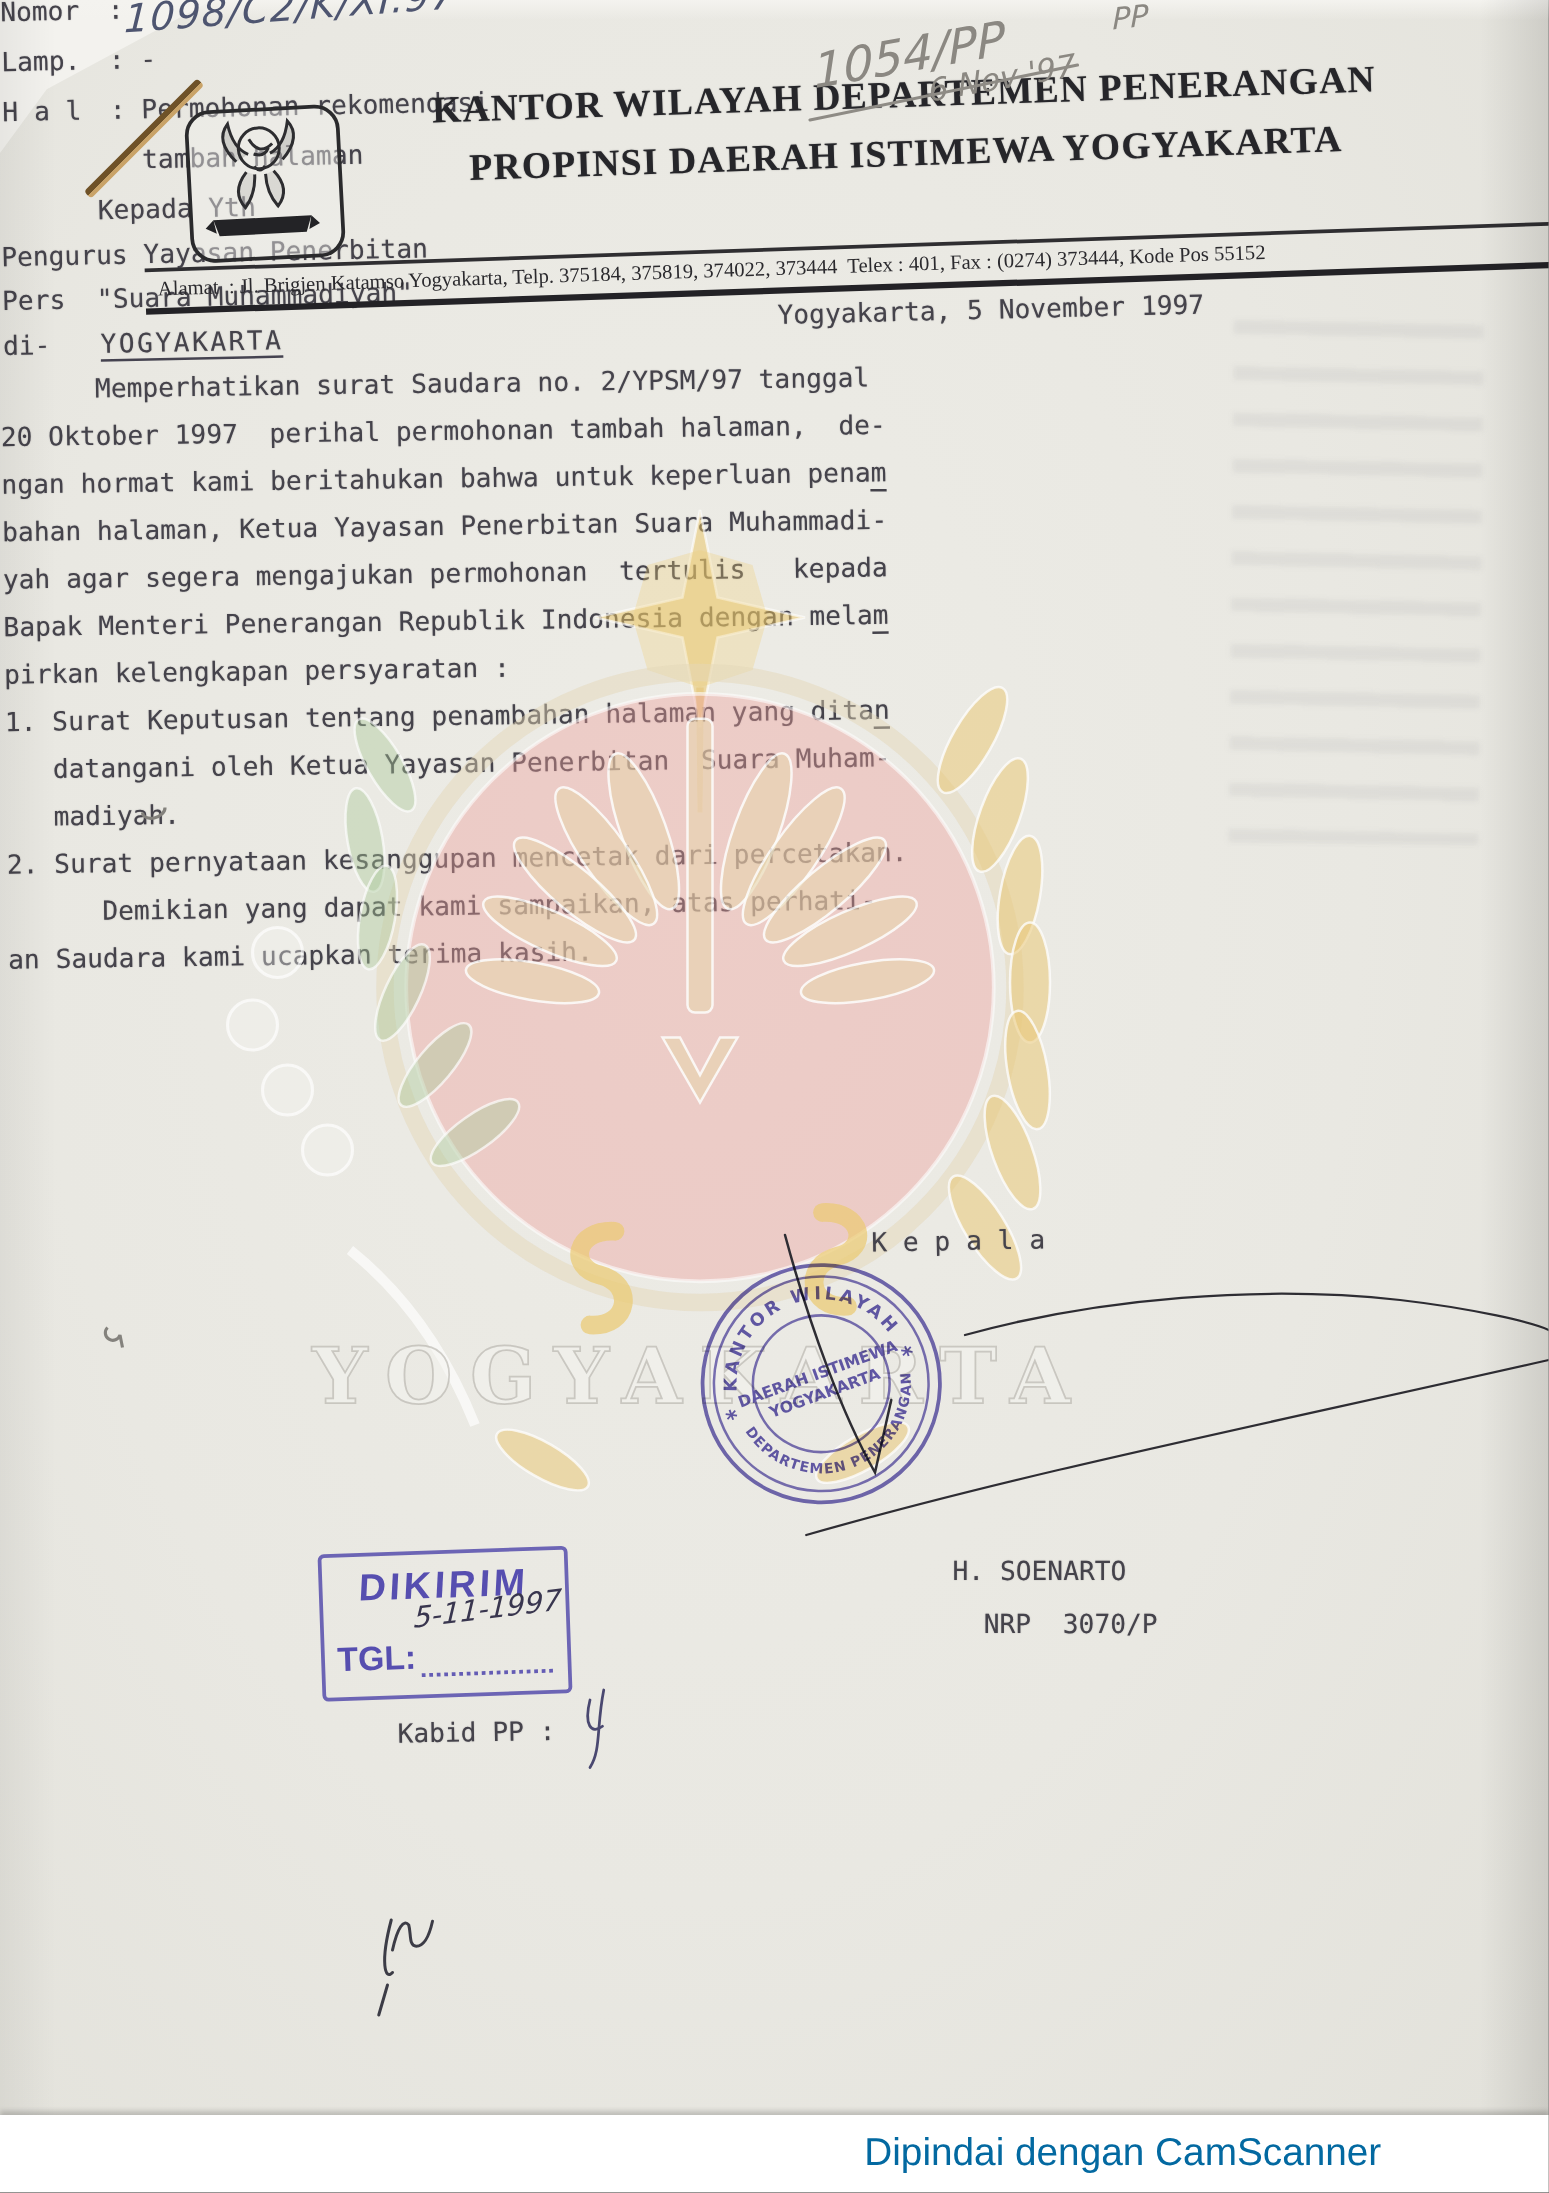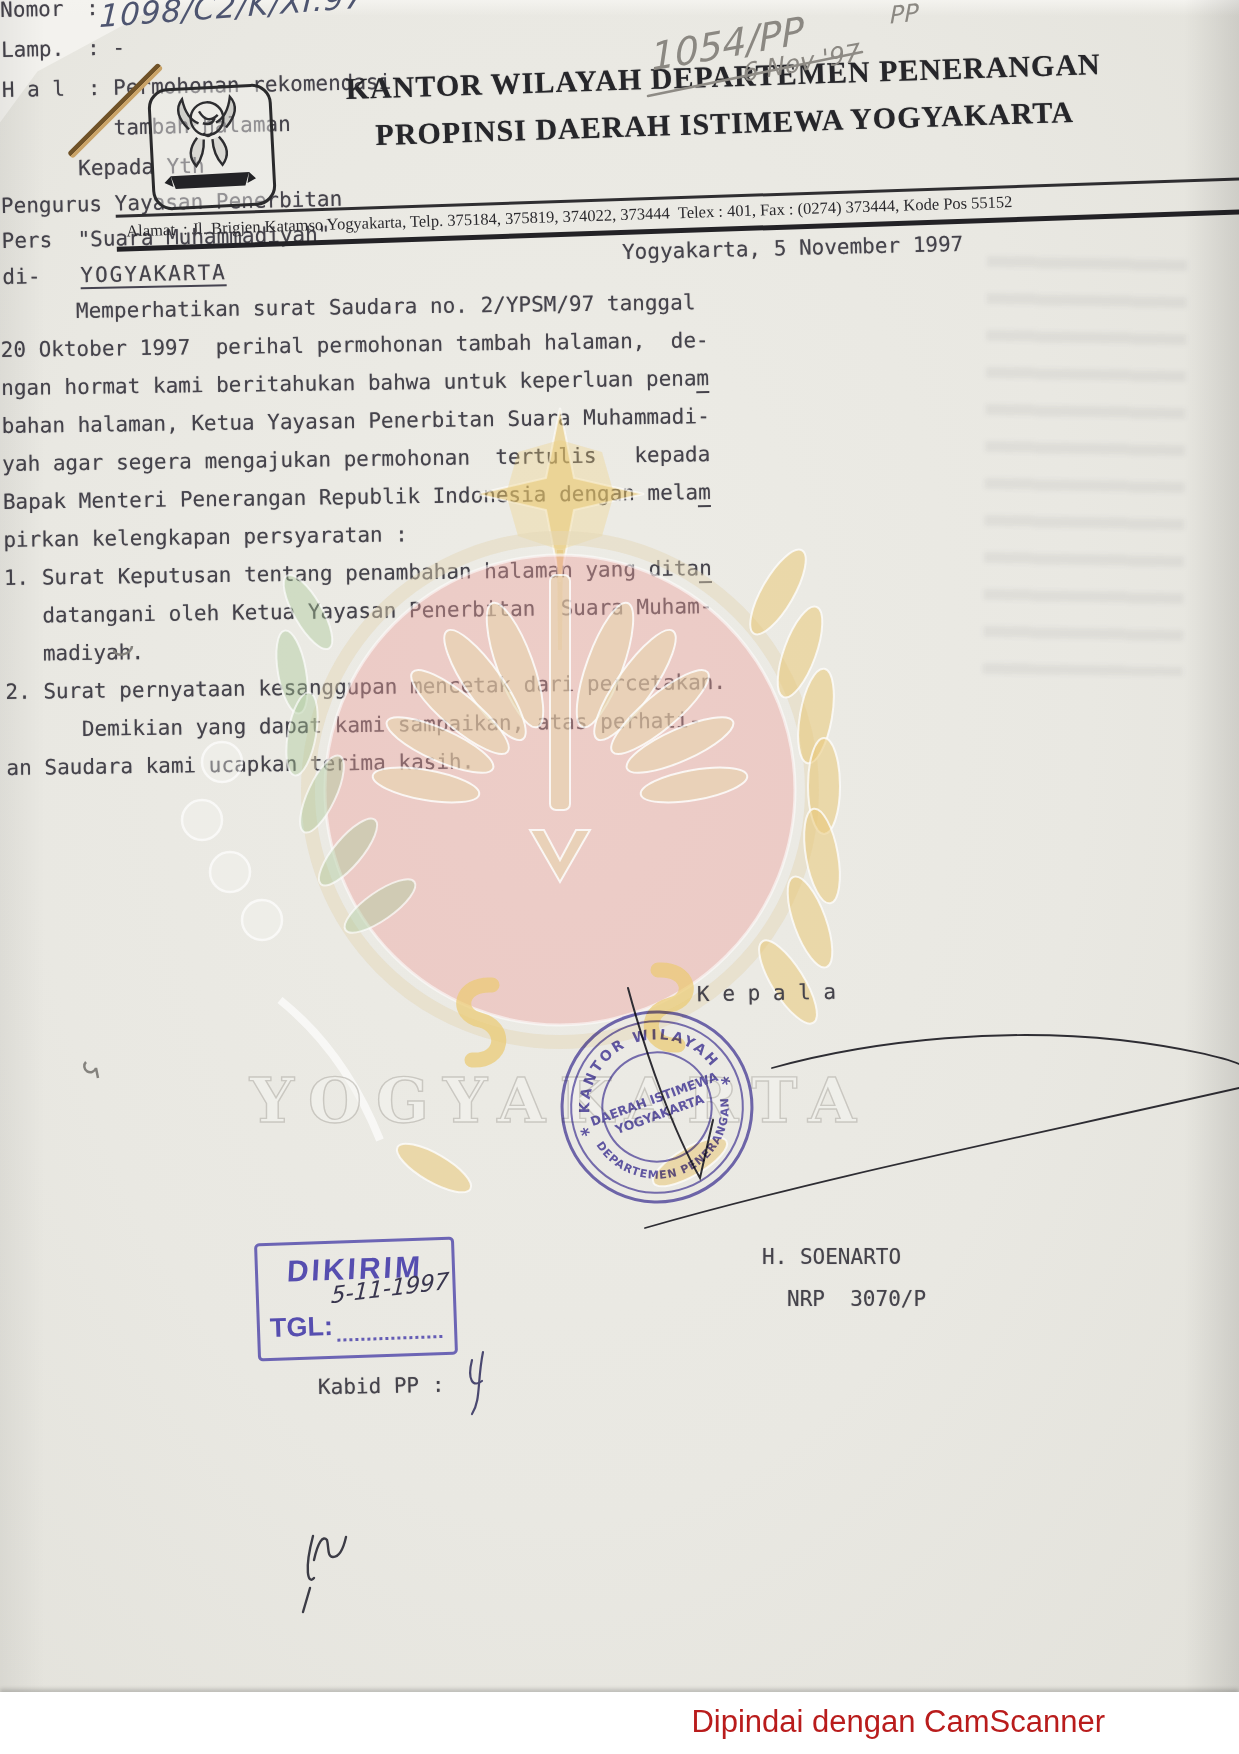--- a/index.html
+++ b/index.html
@@ -85,21 +85,21 @@
   #dikirim .dk-dots { flex:1; border-bottom:3.5px dotted rgba(72,62,190,0.8); margin-left:4px; height:24px; }
   #dikirim .dk-hand { position:absolute; left:62px; top:-34px; font-family:"DejaVu Sans", sans-serif;
              font-style:italic; font-size:23px; color:#3e3b58; transform:rotate(-5deg) skewX(-10deg);
              white-space:pre; }
   
   #kabid { left:318px; top:1376px; transform:rotate(-1deg); z-index:3; }
   
   #footer { left:0; bottom:0; width:100%; height:62px; background:#ffffff; z-index:8;
             box-shadow:0 -3px 4px rgba(0,0,0,0.18); }
   #footer .ftext { position:absolute; right:134px; top:0; line-height:60px;
-            font-family:"Liberation Sans", sans-serif; font-size:31px; color:#b91c1c; }
+            font-family:"Liberation Sans", sans-serif; font-size:31px; color:#0369a1; }
   
   #overlay, #watermark { pointer-events:none; }
   #watermark { left:130px; top:400px; width:760px; height:820px; z-index:1; opacity:0.9; }
   #overlay { inset:0; z-index:4; }
 </style>
 </head>
 <body>
 
 <div id="page">
 

